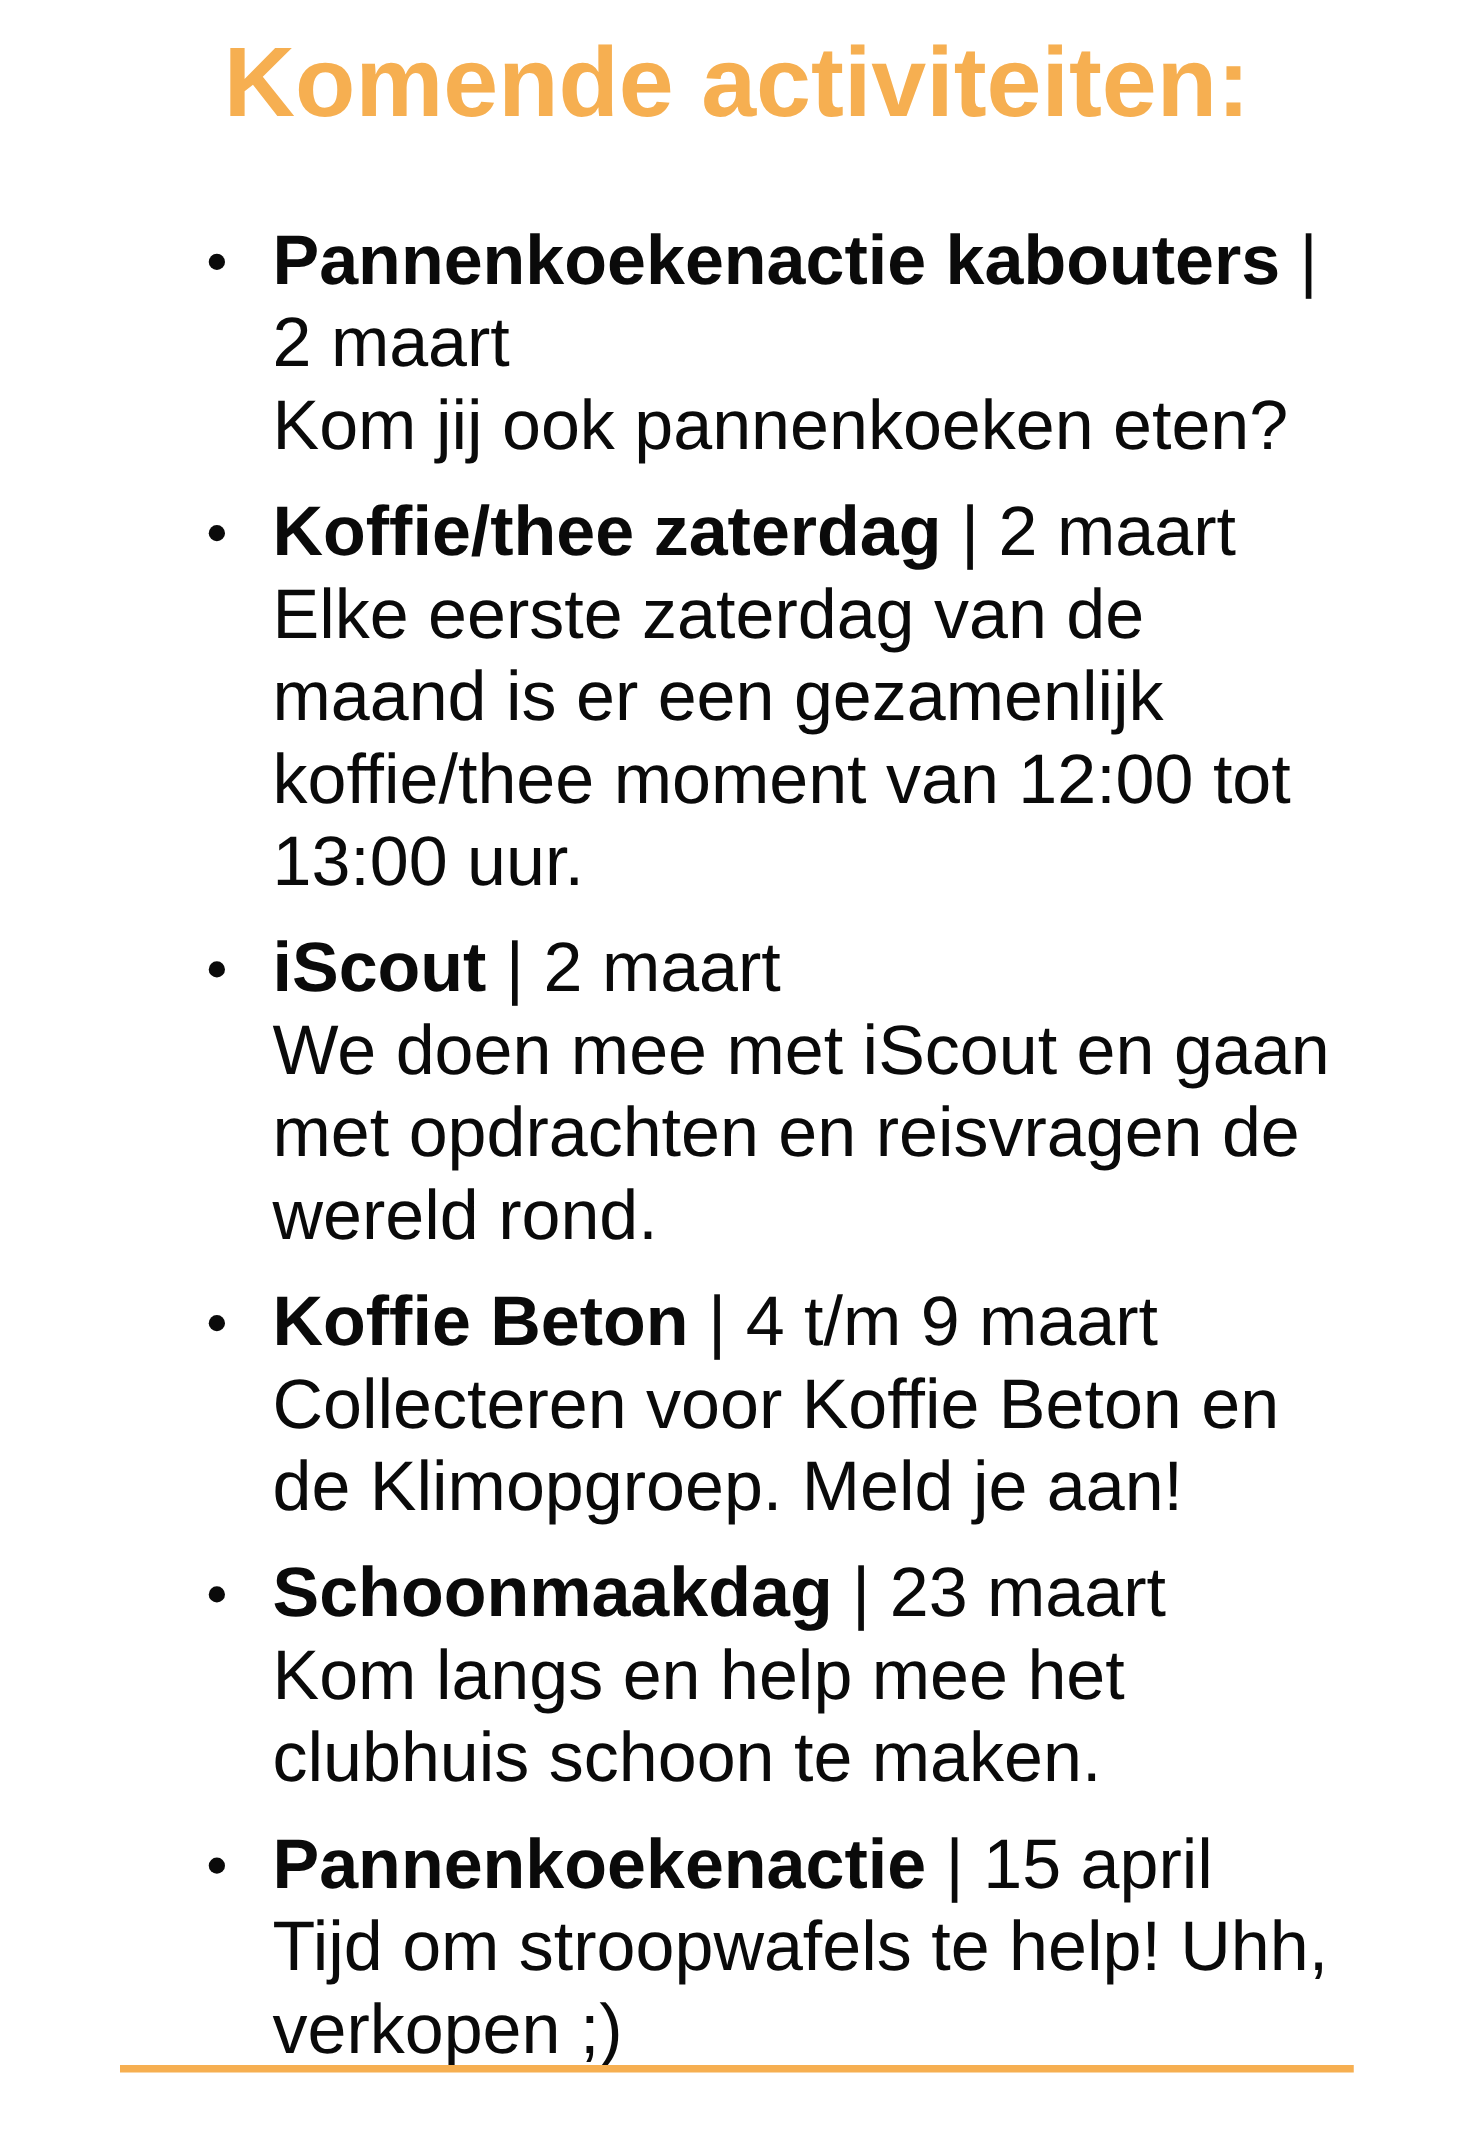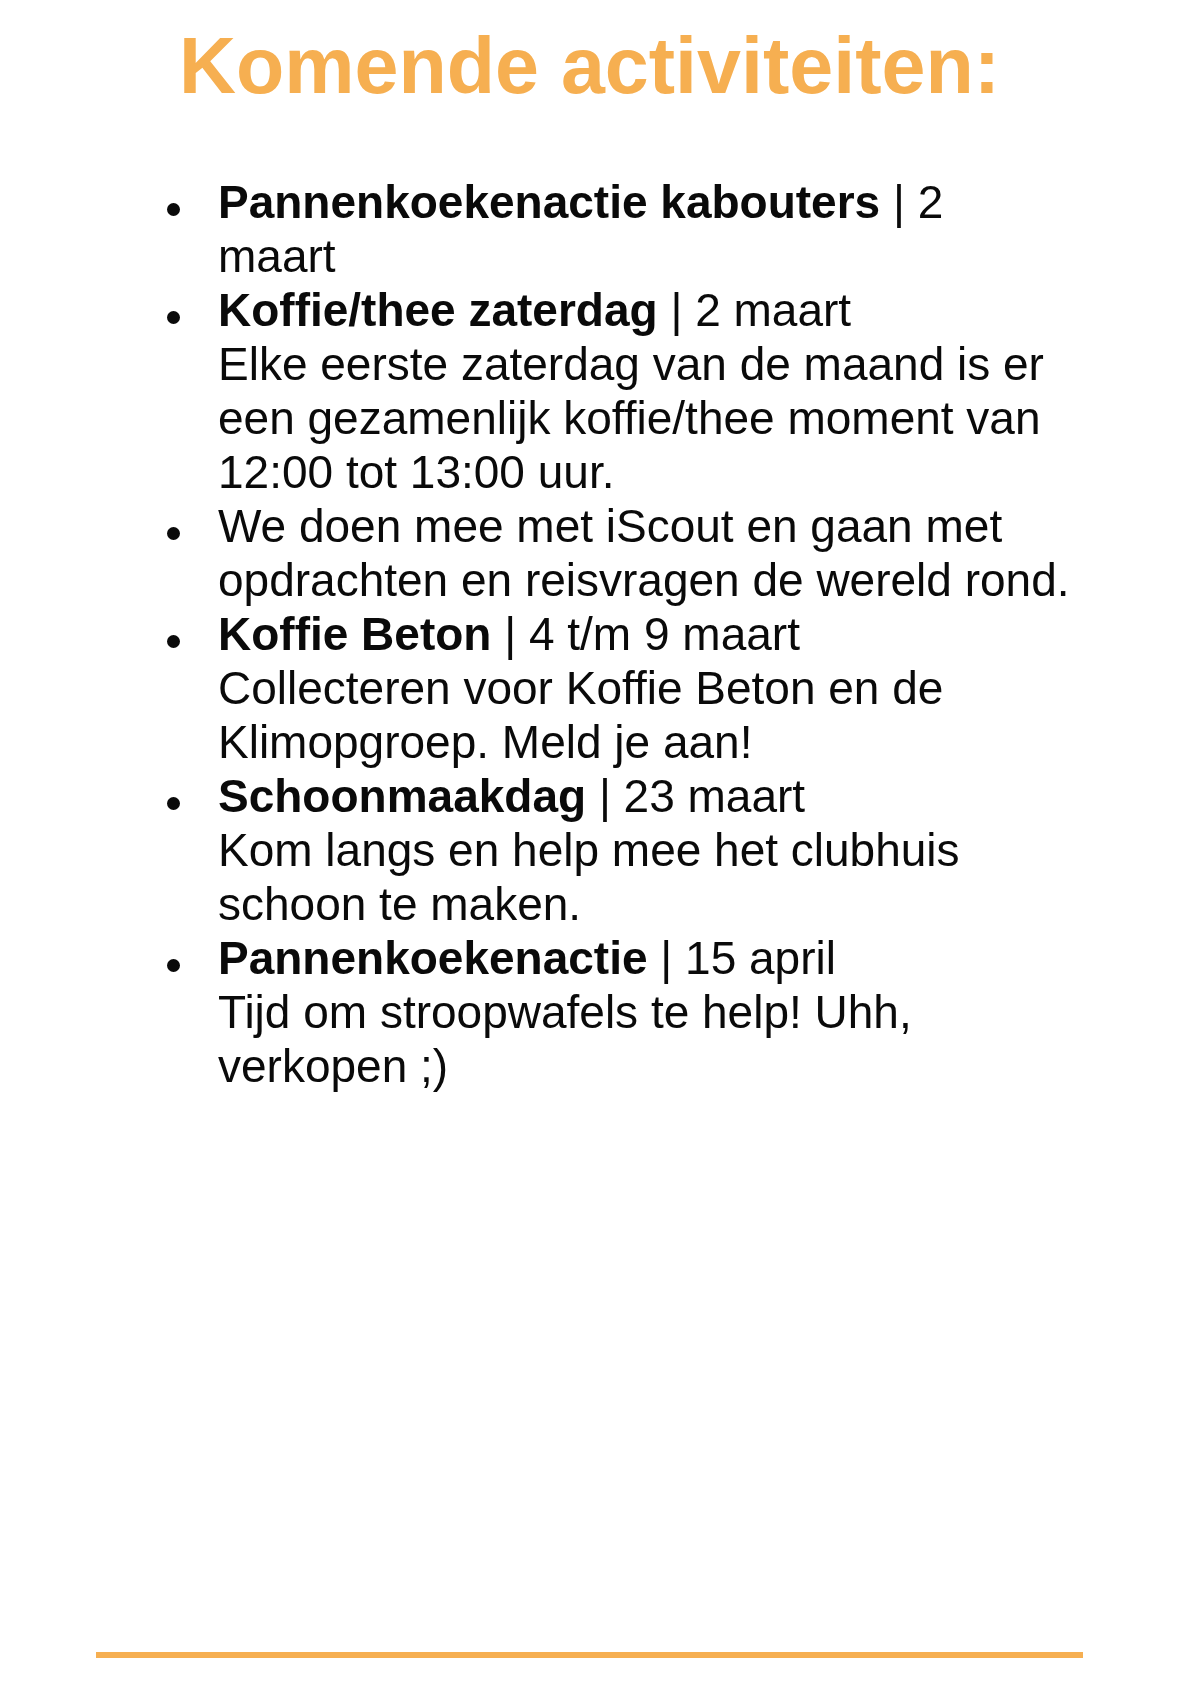--- a/index.html
+++ b/index.html
@@ -27,22 +27,23 @@
   }
   ul.activities {
     list-style: none;
     margin: 69px 0 0 160px;
     padding: 0;
   }
   ul.activities li {
     position: relative;
     padding-left: 58px;
     width: 852px;
-    font-size: 46px;
-    line-height: 54px;
+    font-size: 56px;
+    line-height: 66px;
+    margin-top: 19px;
   }
   ul.activities li .bullet {
     position: absolute;
     left: 7px;
     top: 28px;
     width: 13px;
     height: 13px;
     border-radius: 50%;
     background: #0a0a0a;
   }
@@ -71,34 +72,40 @@
 
 <ul class="activities">
 
   <li>
     <span class="bullet"></span>
     <div class="activity-head">
       <strong>Pannenkoekenactie kabouters</strong>
       <span>|</span>
       <span>2 maart</span>
     </div>
+    <span class="activity-desc">Kom jij ook pannenkoeken eten?</span>
   </li>
 
   <li>
     <span class="bullet"></span>
     <div class="activity-head">
       <strong>Koffie/thee zaterdag</strong>
       <span>|</span>
       <span>2 maart</span>
     </div>
     <span class="activity-desc">Elke eerste zaterdag van de maand is er een gezamenlijk koffie/thee moment van 12:00 tot 13:00 uur.</span>
   </li>
 
   <li>
     <span class="bullet"></span>
+    <div class="activity-head">
+      <strong>iScout</strong>
+      <span>|</span>
+      <span>2 maart</span>
+    </div>
     <span class="activity-desc">We doen mee met iScout en gaan met opdrachten en reisvragen de wereld rond.</span>
   </li>
 
   <li>
     <span class="bullet"></span>
     <div class="activity-head">
       <strong>Koffie Beton</strong>
       <span>|</span>
       <span>4 t/m 9 maart</span>
     </div>

